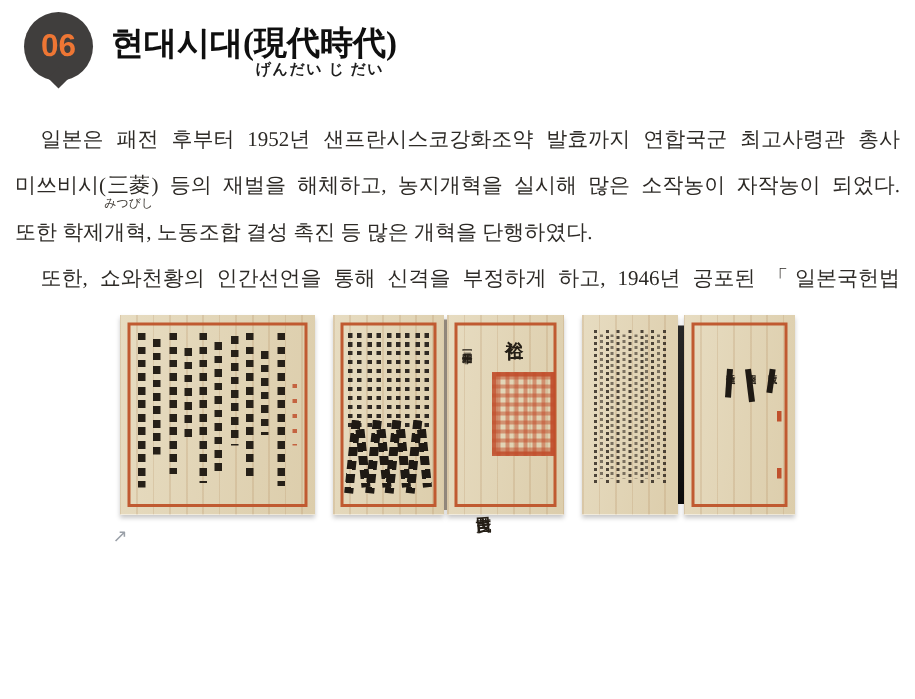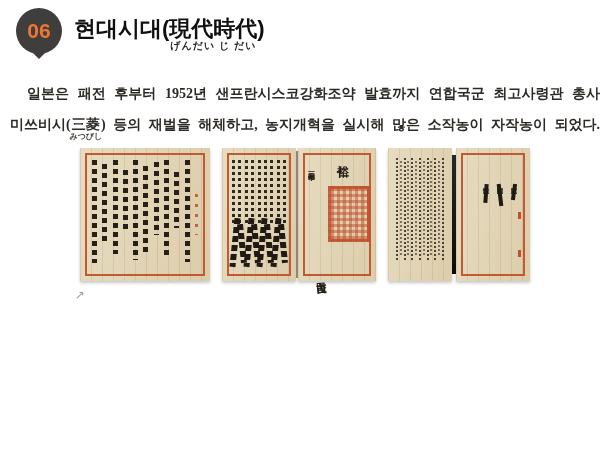--- a/index.html
+++ b/index.html
@@ -7,30 +7,30 @@
     font-family:"Liberation Serif","DejaVu Serif",serif;}
 
   
   .header{display:flex;align-items:flex-start;padding:8px 0 0 16px;height:56px;box-sizing:border-box;}
   .badge{position:relative;width:46px;height:46px;border-radius:50%;background:#403e3d;
     display:flex;align-items:center;justify-content:center;flex:0 0 auto;}
   .badge::after{content:"";position:absolute;left:50%;bottom:-3px;width:10px;height:10px;
     background:#403e3d;transform:translateX(-50%) rotate(45deg);}
   .badge-num{font-family:"Liberation Sans","DejaVu Sans",sans-serif;font-weight:bold;
     font-size:21px;color:#ee7634;letter-spacing:0;}
-  .title{margin-left:12px;margin-top:8px;font-family:Liberation Sans, sans-serif;
+  .title{margin-left:12px;margin-top:8px;font-family:Liberation Serif, serif;
     font-weight:800;font-size:22px;line-height:26px;color:#0f0f0f;white-space:nowrap;}
   .title rt{font-weight:600;font-size:10px;color:#1d1d1d;letter-spacing:1px;}
 
   ruby{ruby-position:under;ruby-align:center;}
 
   
   .body{padding:0 10px;margin-top:22px;font-size:14px;color:#2d2a26;}
   .line{height:31px;line-height:31px;white-space:nowrap;overflow:visible;}
-  .line.justify{text-align:justify;text-align-last:justify;font-weight:bold;}
+  .line.justify{text-align:justify;text-align-last:justify;}
   .line.indent{text-indent:17px;}
   .body rt{font-size:8px;color:#45403a;letter-spacing:0;}
 
   
   .figure{width:450px;height:133px;margin:8px auto 0;display:flex;}
   .panel{display:flex;height:133px;}
   .gap12{width:12px;flex:0 0 auto;}
   .pg{position:relative;height:100%;box-sizing:border-box;
     background-image:repeating-linear-gradient(90deg,rgba(160,110,60,.16) 0 1px,rgba(0,0,0,0) 1px 11px),
       linear-gradient(100deg,#e7dcc1,#dccdab);
@@ -103,20 +103,22 @@
   <div class="header">
     <div class="badge">
       <span class="badge-num">06</span>
     </div>
     <h1 class="title">현대시대(<ruby>現代時代<rt>げんだい じ だい</rt></ruby>)</h1>
   </div>
 
   <div class="body">
     <div class="line indent justify">일본은 패전 후부터 1952년 샌프란시스코강화조약 발효까지 연합국군 최고사령관 총사</div>
     <div class="line justify">미쓰비시(<ruby>三菱<rt>みつびし</rt></ruby>) 등의 재벌을 해체하고, 농지개혁을 실시해 많은 소작농이 자작농이 되었다.</div>
+    <div class="line">또한 학제개혁, 노동조합 결성 촉진 등 많은 개혁을 단행하였다.</div>
+    <div class="line indent justify">또한, 쇼와천황의 인간선언을 통해 신격을 부정하게 하고, 1946년 공포된 「일본국헌법</div>
   </div>
 
   <div class="figure">
 
     <div class="panel">
       <div class="pg framed p1">
         <div class="cols">
           <i class="cal"></i>
             <i class="cal"></i>
             <i class="cal"></i>

